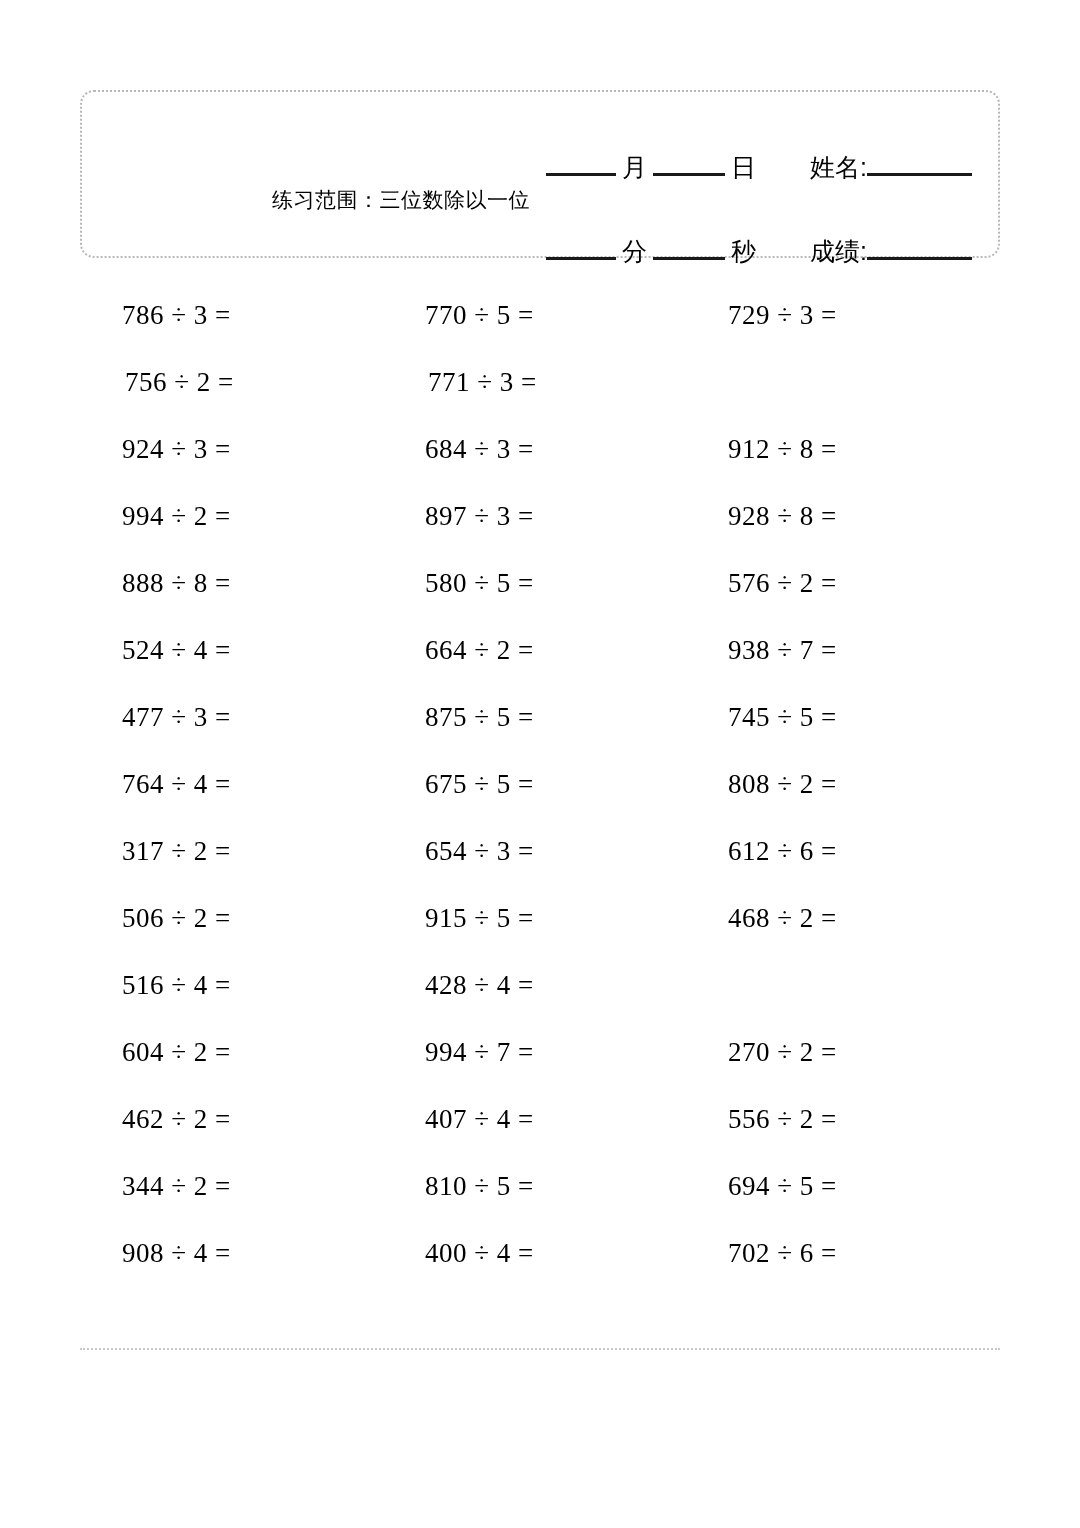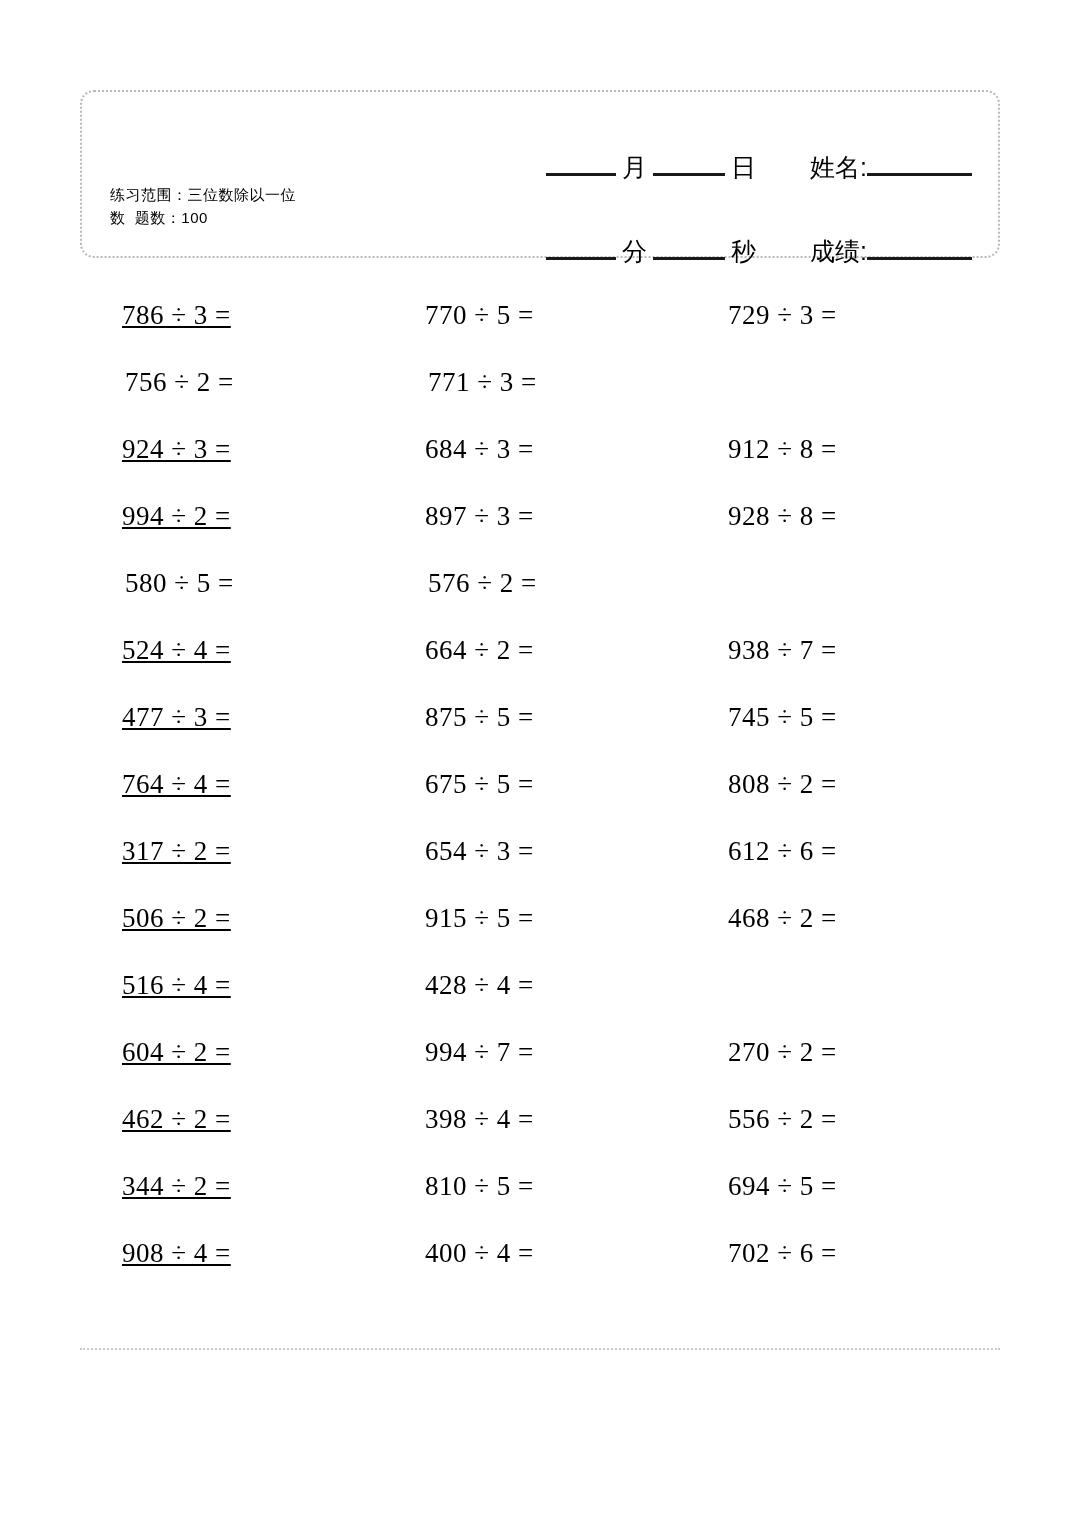--- a/index.html
+++ b/index.html
@@ -27,24 +27,25 @@
     border: 2px dotted #b8b8b8;
     border-radius: 14px;
   }
 
   .meta-block {
     position: absolute;
     left: 28px;
     top: 92px;
     width: 420px;
     font-family: "Liberation Sans", "DejaVu Sans", sans-serif;
-    font-size: 15px;
+    font-size: 21px;
     line-height: 1.5;
     color: #000;
     letter-spacing: 0.5px;
+    text-align: right;
   }
   .meta-line { white-space: pre; }
 
   .fields {
     position: absolute;
     right: 26px;
     top: 26px;
     width: 470px;
   }
   .field-row {
@@ -90,41 +91,40 @@
     align-items: center;
   }
   .cell {
     width: 300px;
     font-size: 27px;
     line-height: 1;
     white-space: pre;
     letter-spacing: 0.5px;
   }
   .cell .expr { display: inline-block; }
-  .col1 .expr { padding-left: 42px; text-decoration: underline; }
+  .col1 .expr { padding-left: 42px; }
   .col2 .expr { padding-left: 45px; }
   .col3 .expr { padding-left: 48px; }
 
   
   .footer-rule {
     position: absolute;
     left: 80px;
     top: 1348px;
     width: 920px;
     border-top: 2px dotted #c9c9c9;
   }
 </style>
 </head>
 <body>
 
 <div class="header-box">
 
   <div class="meta-block">
     <div class="meta-line">练习范围：三位数除以一位</div>
-    <div class="meta-line">数  题数：100</div>
   </div>
 
   <div class="fields">
 
     <div class="field-row first">
       <span class="rule w70"></span>
       <span class="cjk">月</span>
       <span class="rule w72"></span>
       <span class="cjk">日</span>
       <span class="cjk gap-left tight">姓名:</span>
@@ -162,20 +162,21 @@
     <div class="cell col3"><span class="expr">912 ÷ 8 =</span></div>
   </div>
 
   <div class="prow">
     <div class="cell col1"><span class="expr">994 ÷ 2 =</span></div>
     <div class="cell col2"><span class="expr">897 ÷ 3 =</span></div>
     <div class="cell col3"><span class="expr">928 ÷ 8 =</span></div>
   </div>
 
   <div class="prow">
+    <div class="cell col1"><span class="expr">888 ÷ 8 =</span></div>
     <div class="cell col2"><span class="expr">580 ÷ 5 =</span></div>
     <div class="cell col3"><span class="expr">576 ÷ 2 =</span></div>
   </div>
 
   <div class="prow">
     <div class="cell col1"><span class="expr">524 ÷ 4 =</span></div>
     <div class="cell col2"><span class="expr">664 ÷ 2 =</span></div>
     <div class="cell col3"><span class="expr">938 ÷ 7 =</span></div>
   </div>
 
@@ -209,21 +210,21 @@
   </div>
 
   <div class="prow">
     <div class="cell col1"><span class="expr">604 ÷ 2 =</span></div>
     <div class="cell col2"><span class="expr">994 ÷ 7 =</span></div>
     <div class="cell col3"><span class="expr">270 ÷ 2 =</span></div>
   </div>
 
   <div class="prow">
     <div class="cell col1"><span class="expr">462 ÷ 2 =</span></div>
-    <div class="cell col2"><span class="expr">398 ÷ 4 =</span></div>
+    <div class="cell col2"><span class="expr">407 ÷ 4 =</span></div>
     <div class="cell col3"><span class="expr">556 ÷ 2 =</span></div>
   </div>
 
   <div class="prow">
     <div class="cell col1"><span class="expr">344 ÷ 2 =</span></div>
     <div class="cell col2"><span class="expr">810 ÷ 5 =</span></div>
     <div class="cell col3"><span class="expr">694 ÷ 5 =</span></div>
   </div>
 
   <div class="prow">

